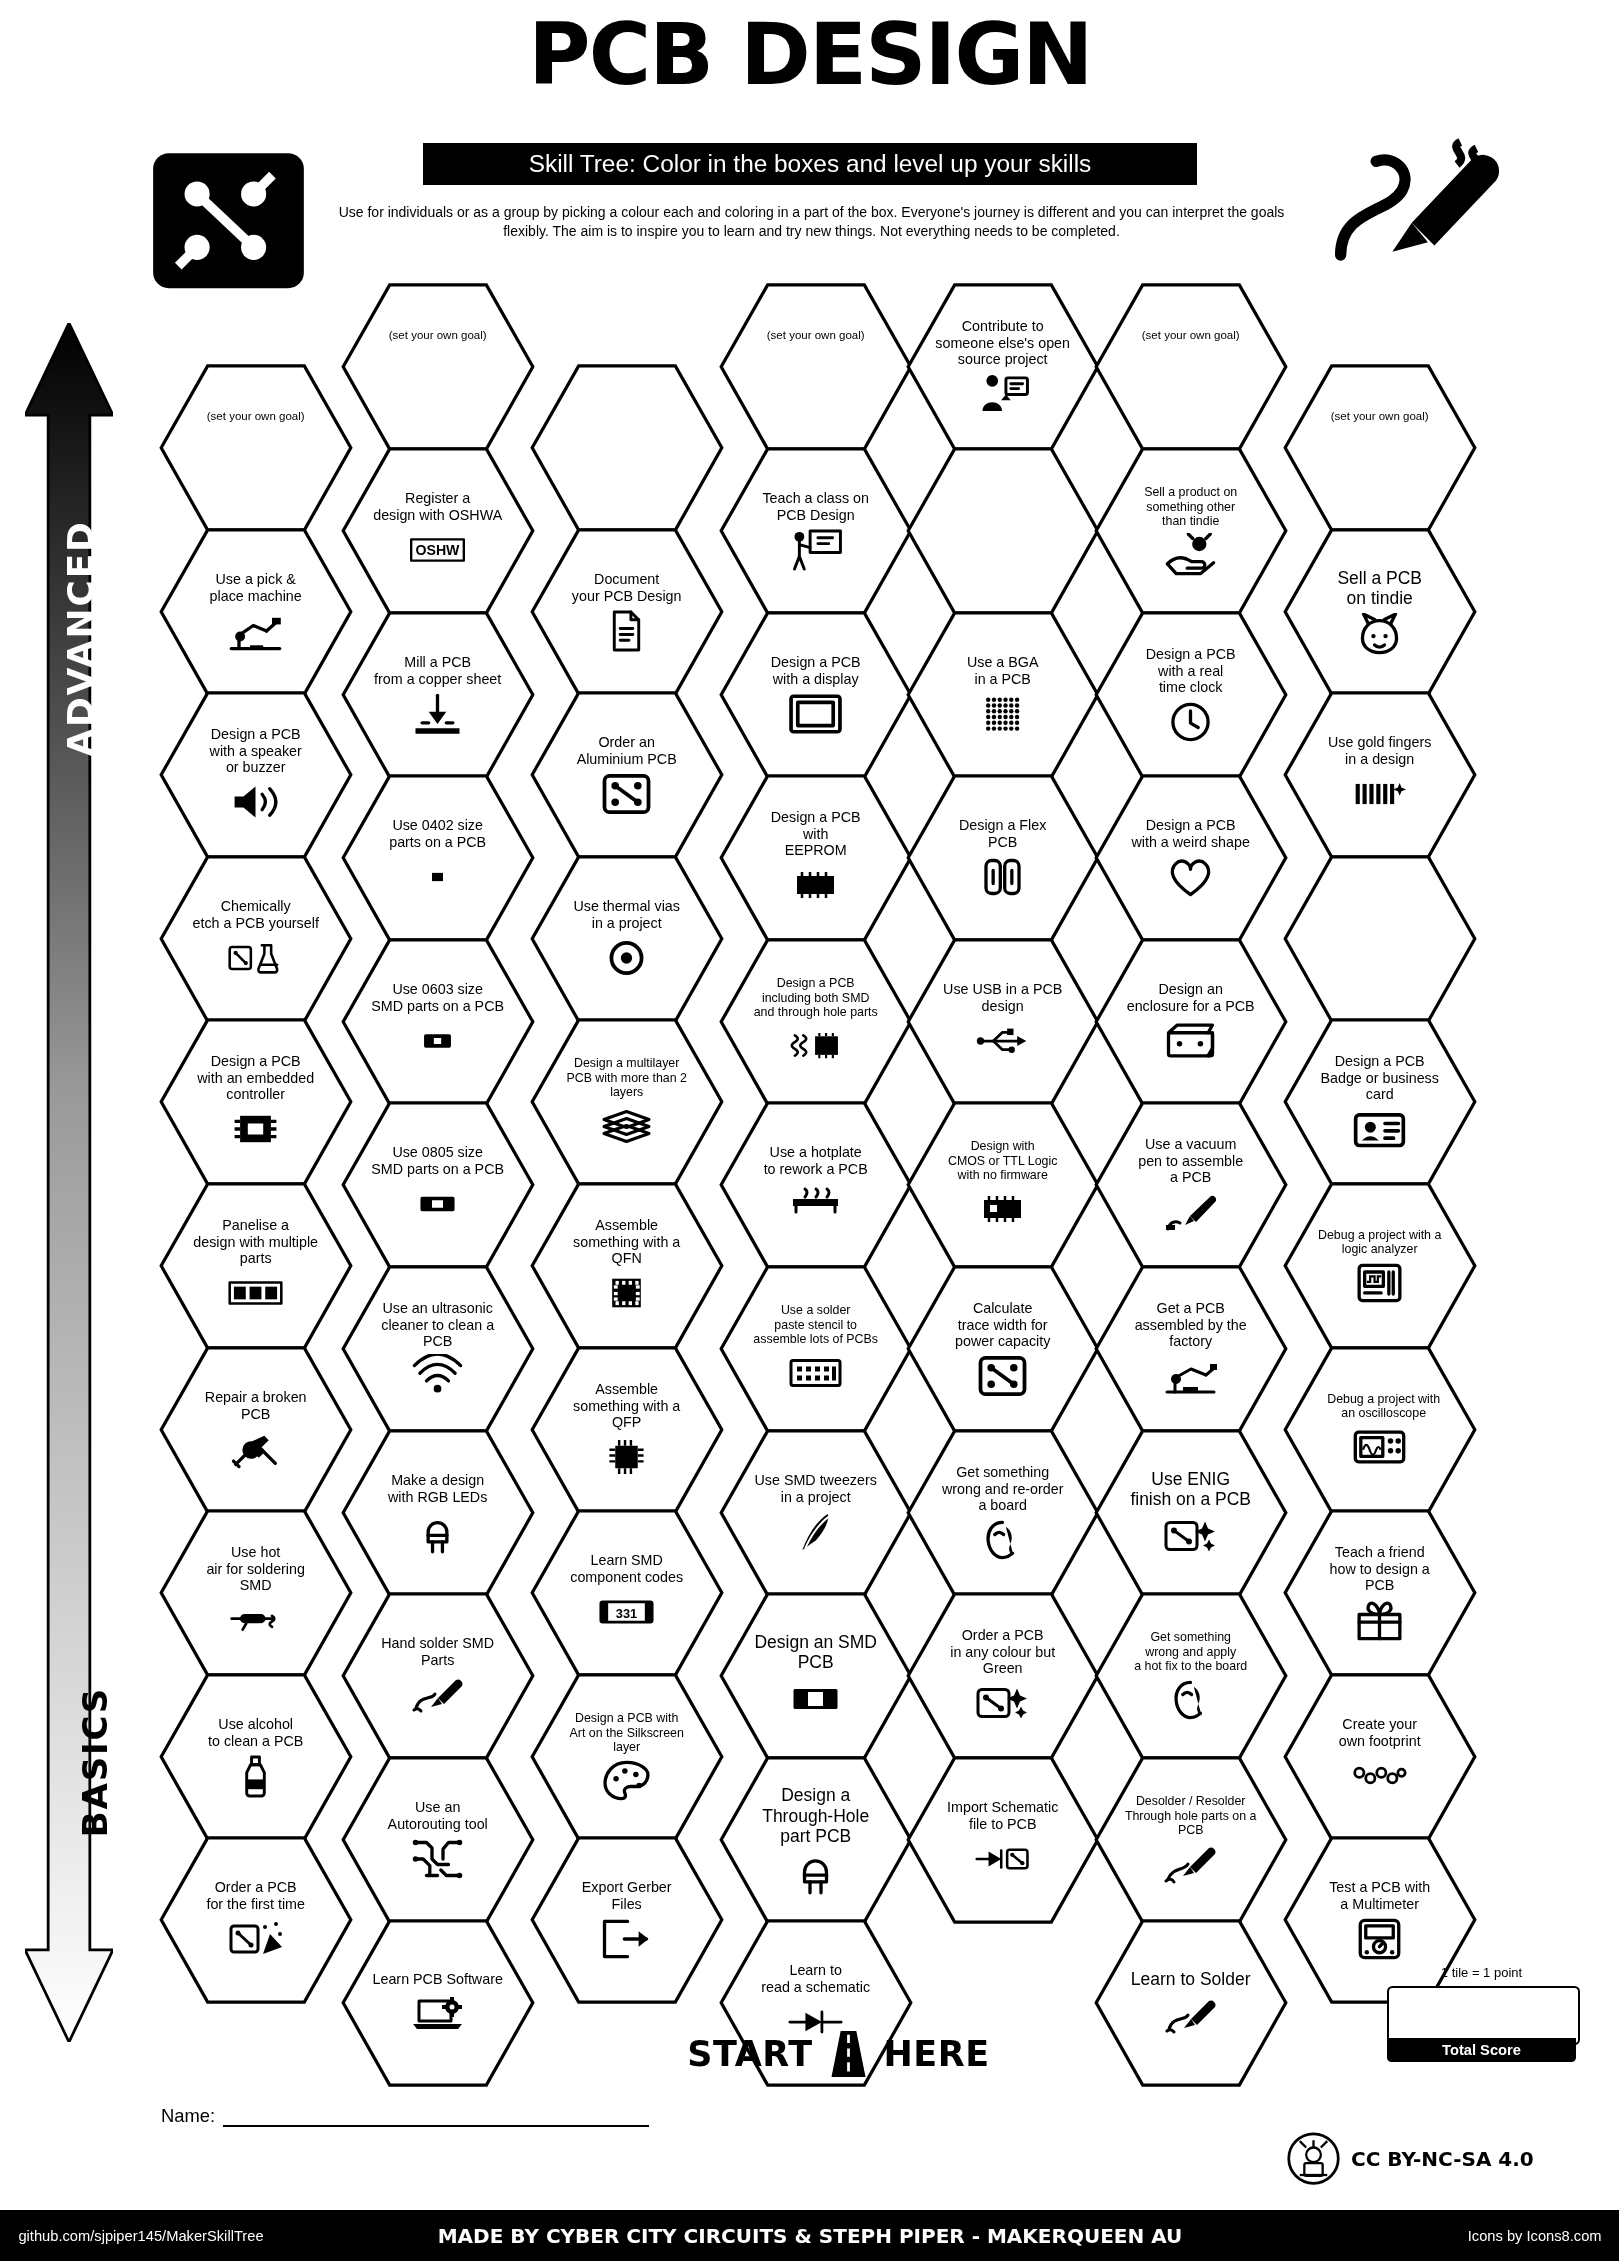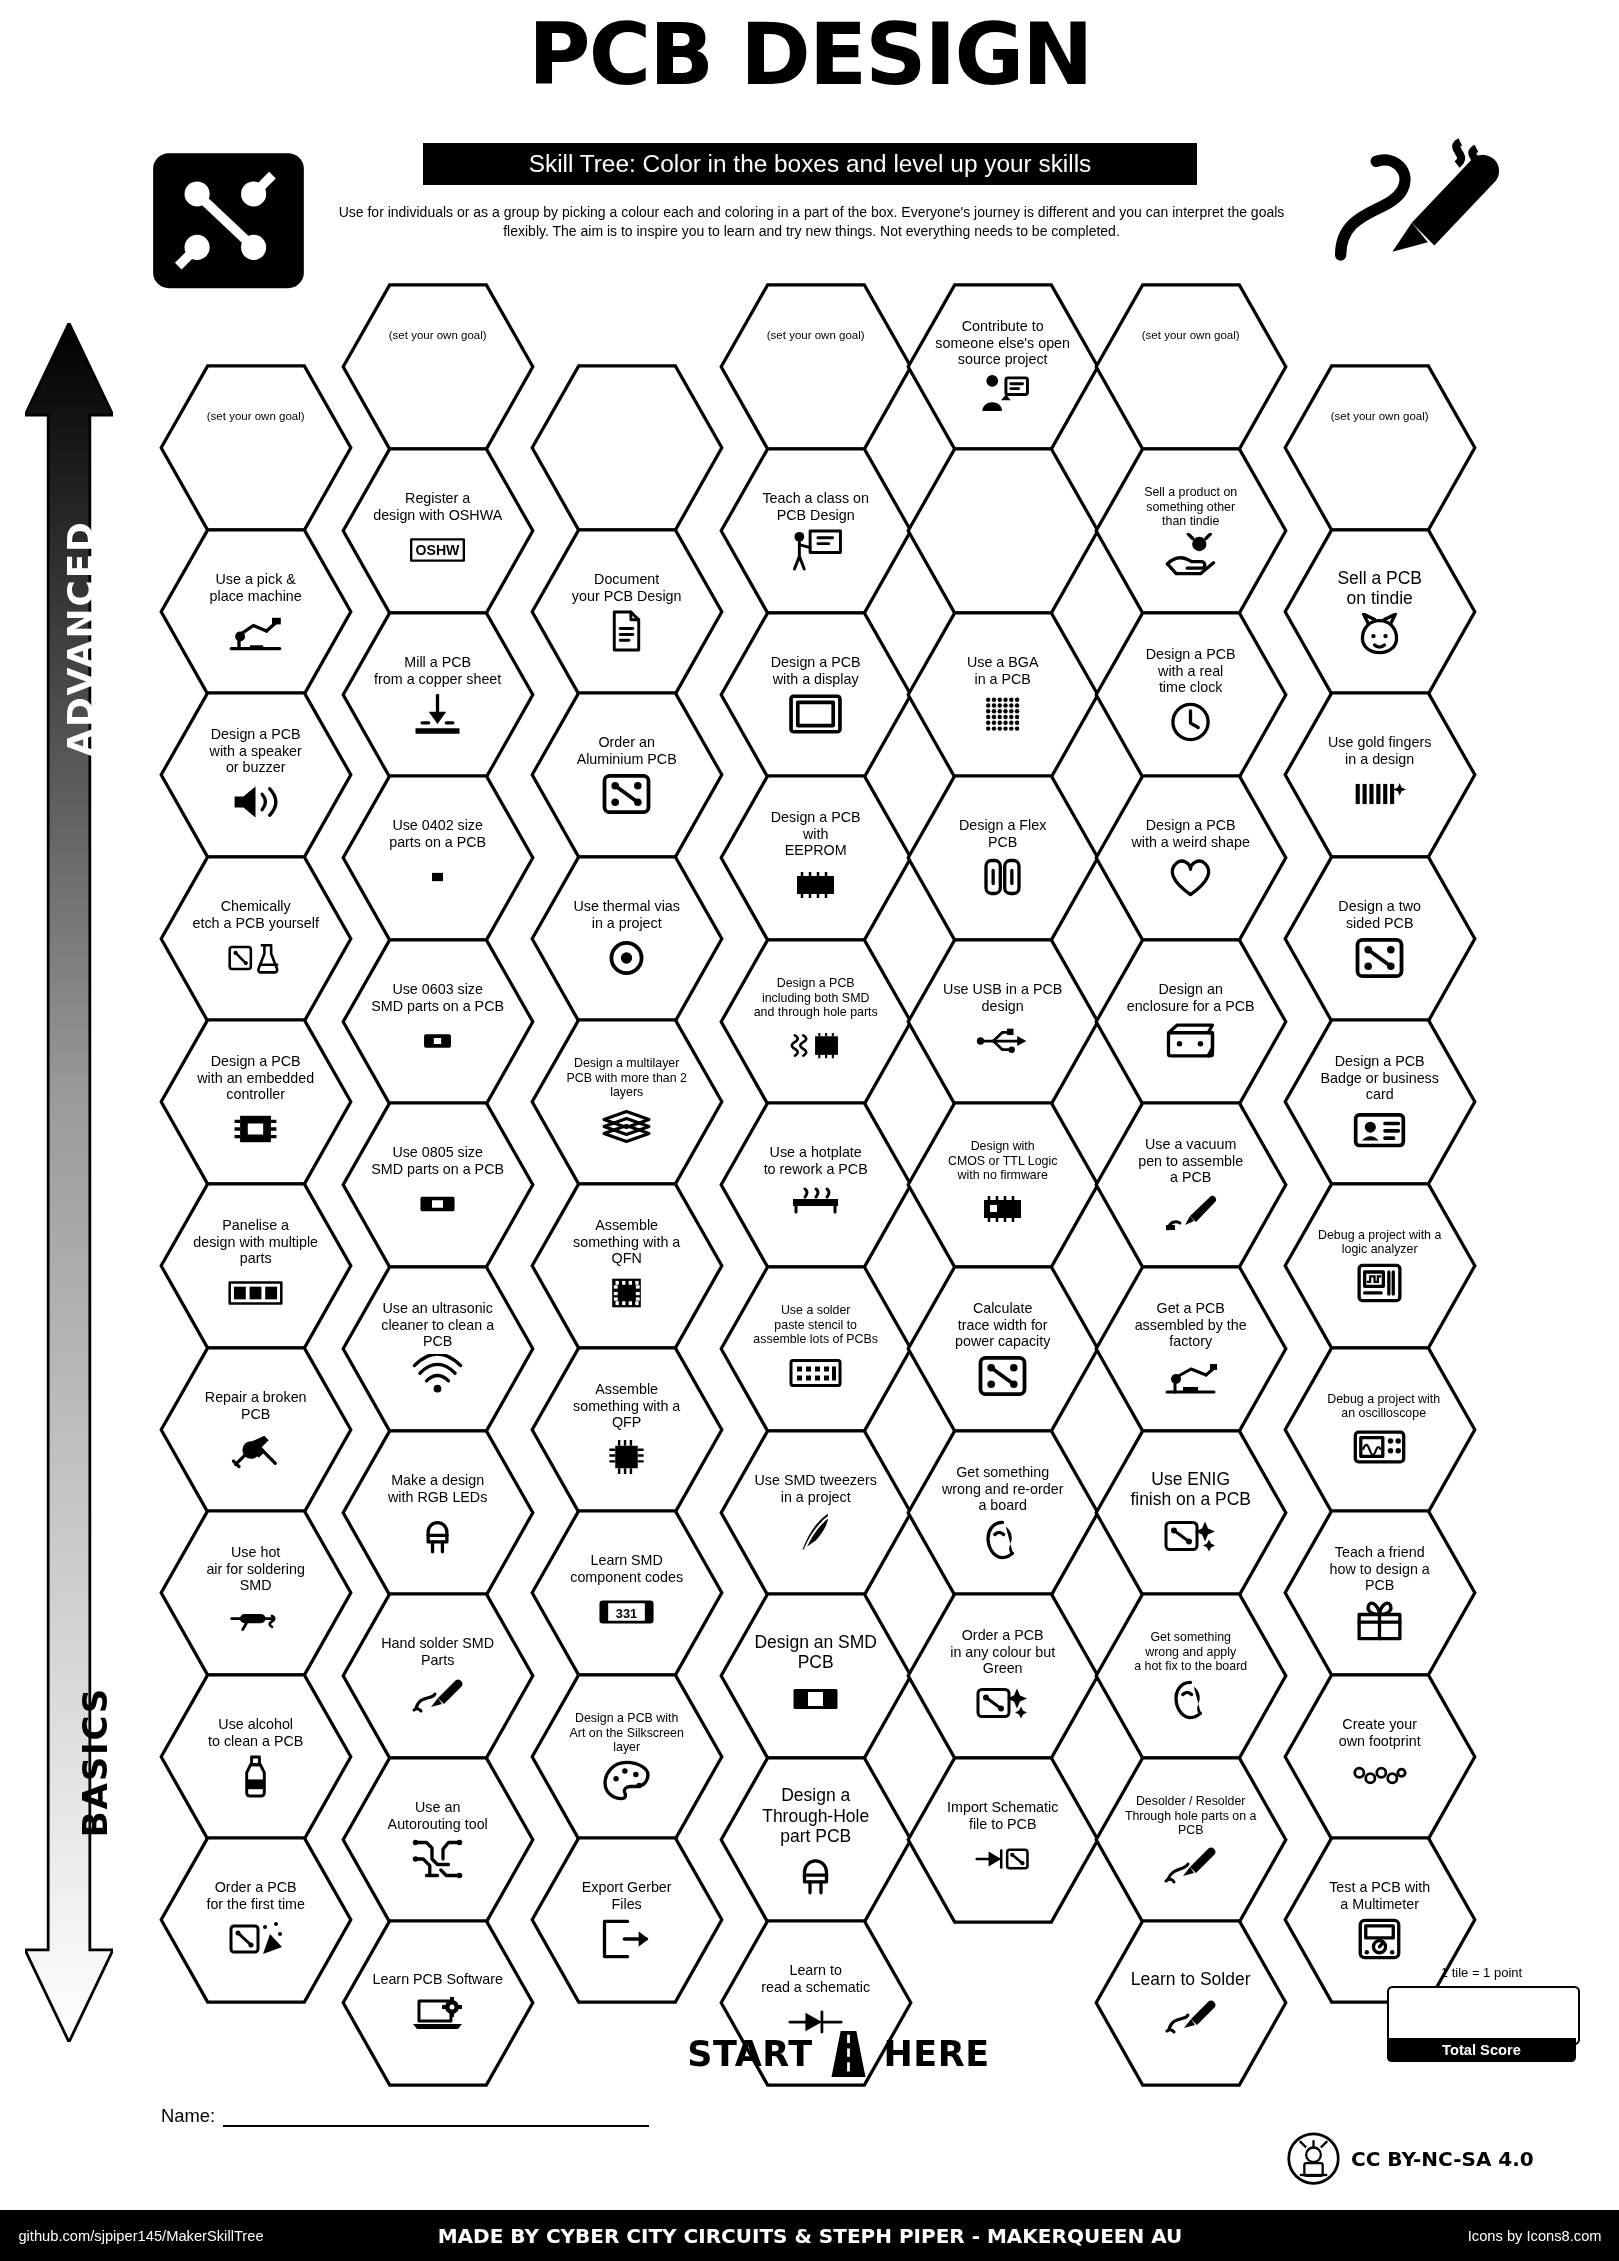--- a/index.html
+++ b/index.html
@@ -1254,34 +1254,20 @@
             </g>
             <path d="M104 6 l4 10 10 4 -10 4 -4 10 -4-10 -10-4 10-4z" fill="#000"></path>
           </svg>
         </div>
       </div>
     </div>
     <div class="hex" style="left: 1283px; top: 855px;">
       <svg class="hexbg" viewBox="0 0 420 365">
         <polygon points="105,4 315,4 416,182 315,361 105,361 4,182" fill="#ffffff" stroke="#000000" stroke-width="7"></polygon>
       </svg>
-      <div class="content">
-        <div class="label" style="white-space: pre-line;">Design a two
-sided PCB</div>
-        <div class="ico">
-          <svg viewBox="0 0 80 70">
-            <rect x="5" y="6" width="70" height="58" rx="8" stroke="#000" fill="none" stroke-width="6" stroke-linecap="round" stroke-linejoin="round"></rect>
-            <circle cx="22" cy="22" r="6" fill="#000"></circle>
-            <circle cx="58" cy="22" r="6" fill="#000"></circle>
-            <circle cx="22" cy="48" r="6" fill="#000"></circle>
-            <circle cx="58" cy="48" r="6" fill="#000"></circle>
-            <path d="M22 22 L58 48" stroke="#000" fill="none" stroke-width="6" stroke-linecap="round" stroke-linejoin="round"></path>
-          </svg>
-        </div>
-      </div>
     </div>
     <div class="hex" style="left: 1283px; top: 1018px;">
       <svg class="hexbg" viewBox="0 0 420 365">
         <polygon points="105,4 315,4 416,182 315,361 105,361 4,182" fill="#ffffff" stroke="#000000" stroke-width="7"></polygon>
       </svg>
       <div class="content">
         <div class="label" style="white-space: pre-line;">Design a PCB
 Badge or business
 card</div>
         <div class="ico">

